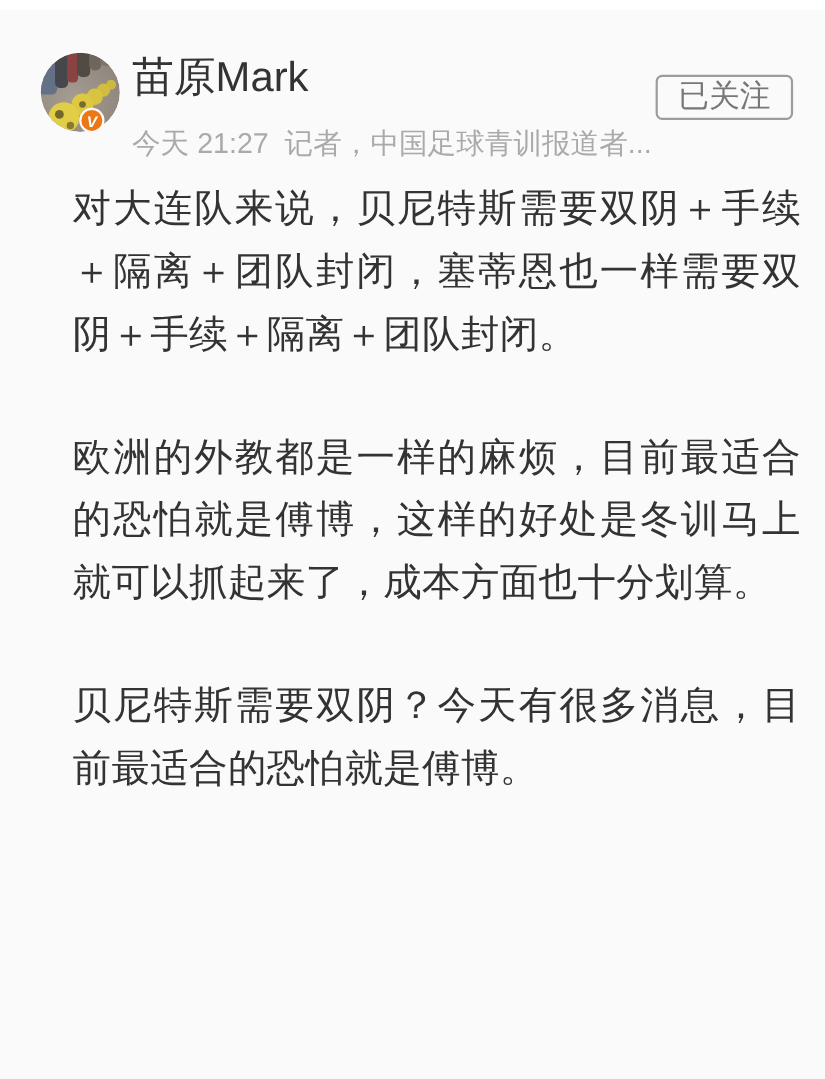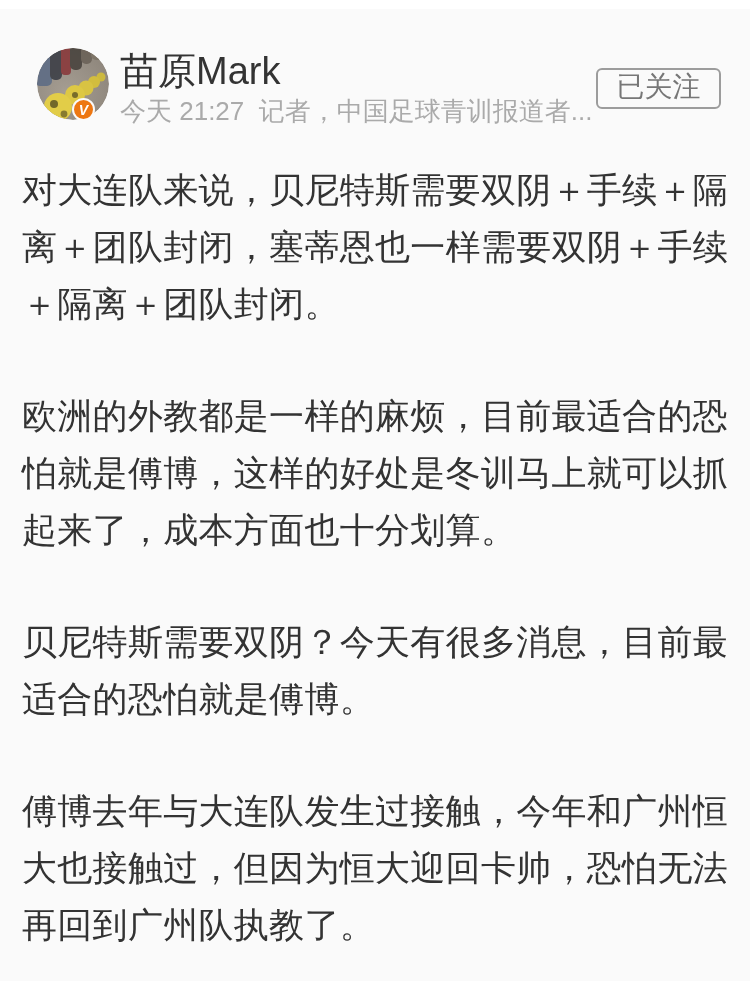--- a/index.html
+++ b/index.html
@@ -58,21 +58,21 @@
     left: 120px;
     top: 44px;
   }
   .username {
     font-size: 38px;
     line-height: 36px;
     color: #333333;
     font-weight: 400;
   }
   .post-meta {
-    margin-top: 7px;
+    margin-top: 26px;
     font-size: 26px;
     line-height: 30px;
     color: #aaaaaa;
     white-space: pre-wrap;
   }
   .follow-button {
     position: absolute;
     right: 29px;
     top: 59px;
     width: 125px;
@@ -84,20 +84,21 @@
     font-size: 28px;
     font-family: "Liberation Sans", "DejaVu Sans", sans-serif;
     display: flex;
     align-items: center;
     justify-content: center;
     cursor: pointer;
     padding-bottom: 3px;
   }
   .post-content {
     padding: 0 22px;
+    margin-left: 44px;
   }
   .post-content p {
     font-size: 35px;
     line-height: 57px;
     color: #333333;
     letter-spacing: 0.3px;
     margin-top: 55px;
     text-align: justify;
   }
   .post-content p:first-child {
@@ -155,14 +156,13 @@
   </div>
 
   <button class="follow-button">已关注</button>
 
 </header>
 
 <main class="post-content">
   <p>对大连队来说，贝尼特斯需要双阴＋手续＋隔离＋团队封闭，塞蒂恩也一样需要双阴＋手续＋隔离＋团队封闭。</p>
   <p>欧洲的外教都是一样的麻烦，目前最适合的恐怕就是傅博，这样的好处是冬训马上就可以抓起来了，成本方面也十分划算。</p>
   <p>贝尼特斯需要双阴？今天有很多消息，目前最适合的恐怕就是傅博。</p>
-  <p>傅博去年与大连队发生过接触，今年和广州恒大也接触过，但因为恒大迎回卡帅，恐怕无法再回到广州队执教了。</p>
 </main>
 
 </body></html>

